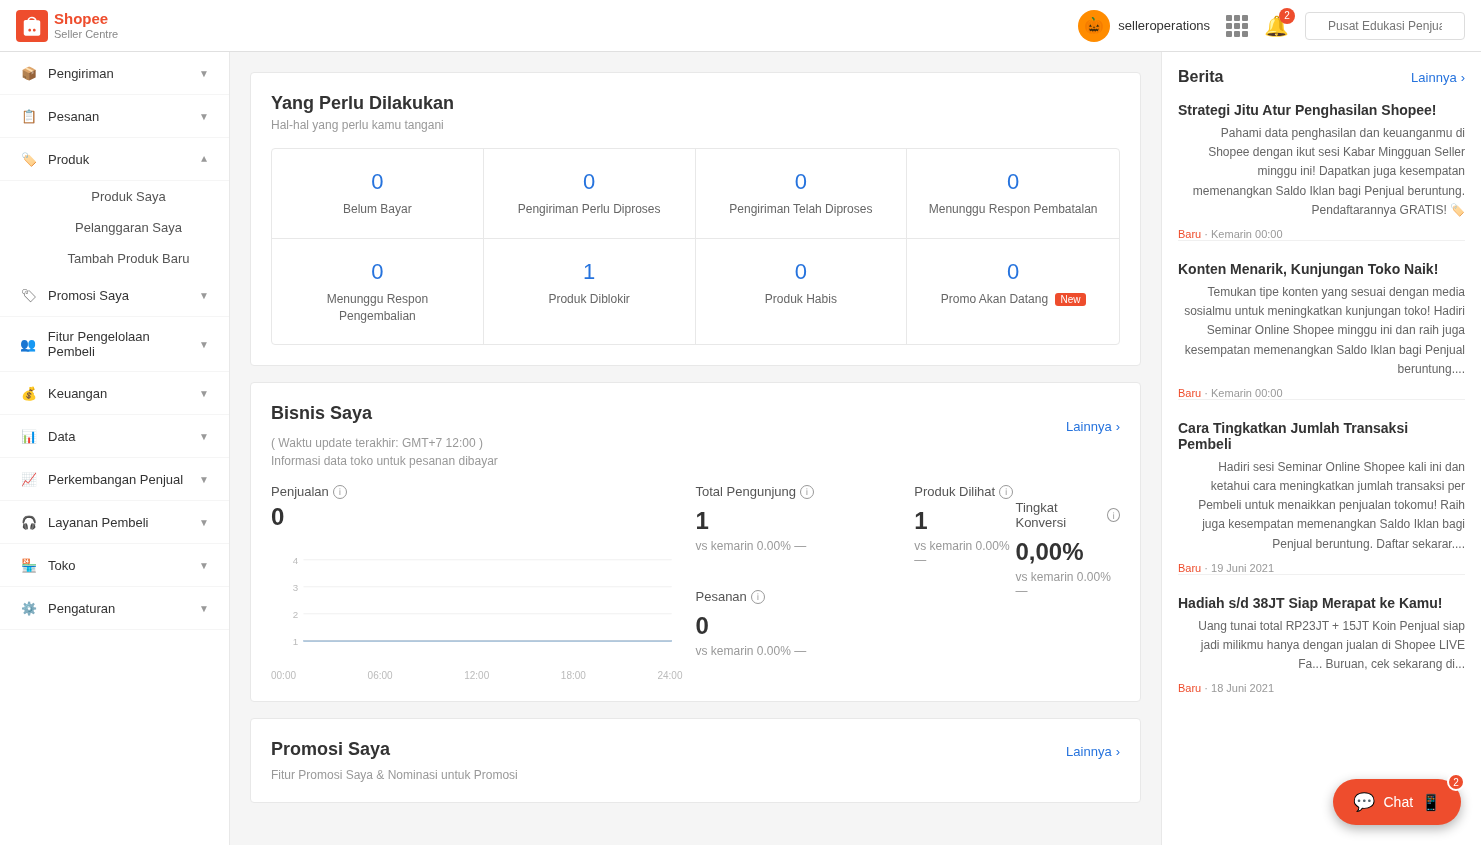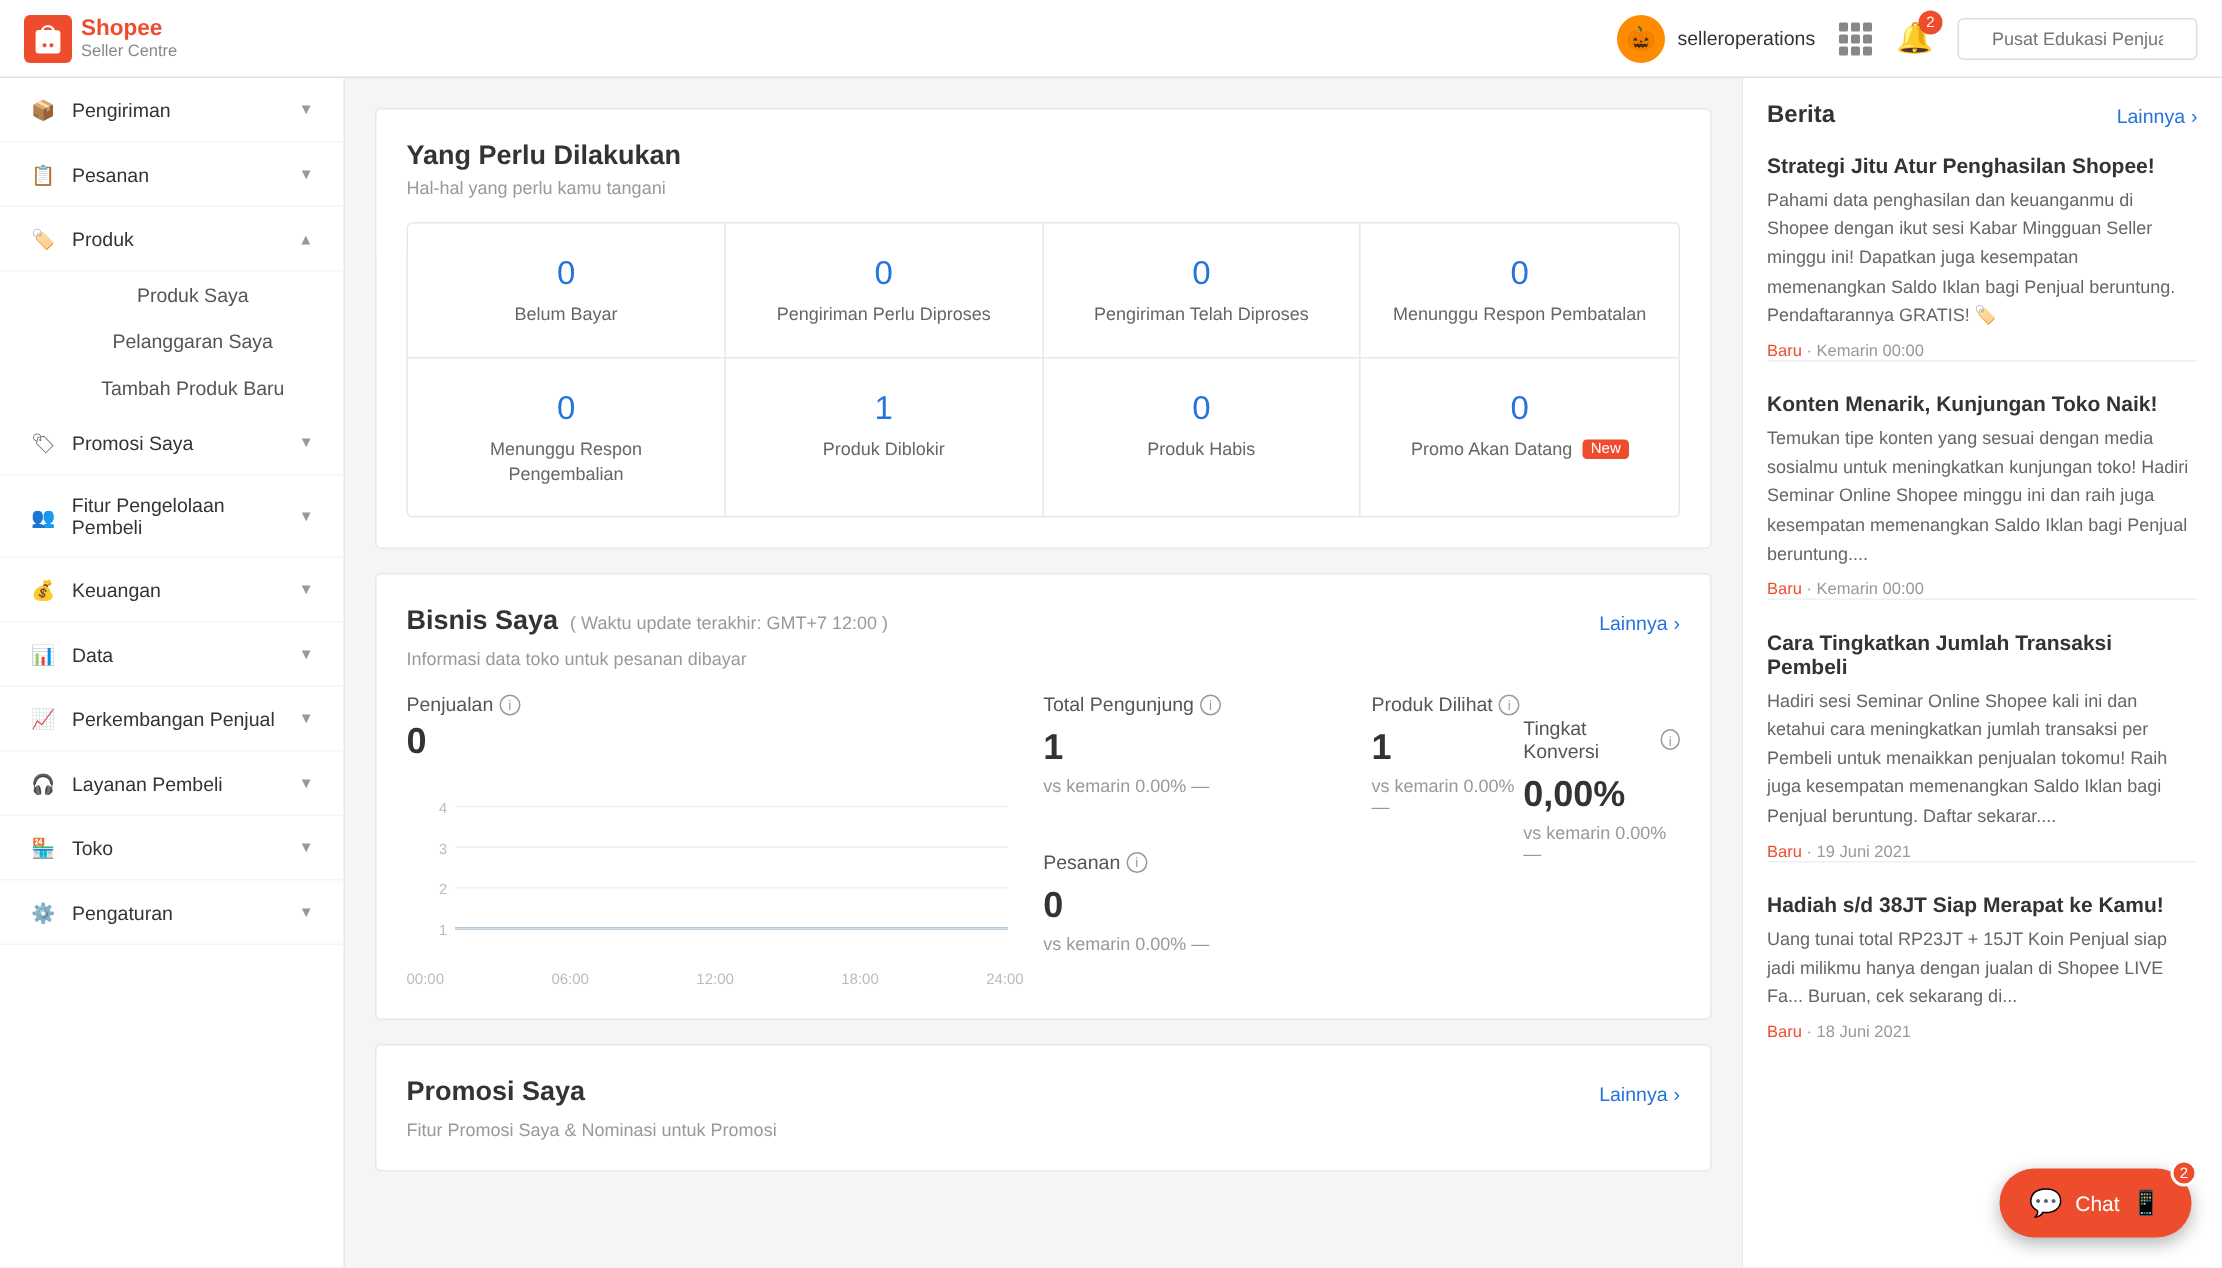--- a/index.html
+++ b/index.html
@@ -47,21 +47,21 @@
     .todo-grid { display: grid; grid-template-columns: repeat(4, 1fr); gap: 0; border: 1px solid #e8e8e8; border-radius: 4px; overflow: hidden; }
     .todo-item { padding: 20px 16px; text-align: center; border-right: 1px solid #e8e8e8; border-bottom: 1px solid #e8e8e8; }
     .todo-item:nth-child(4n) { border-right: none; }
     .todo-item:nth-last-child(-n+4) { border-bottom: none; }
     .todo-number { font-size: 22px; color: #2673dd; font-weight: 500; display: block; margin-bottom: 6px; }
     .todo-label { font-size: 12px; color: #666; line-height: 1.4; }
     .new-badge { background: #ee4d2d; color: white; font-size: 10px; padding: 1px 5px; border-radius: 3px; margin-left: 4px; vertical-align: middle; }
 
     
     .bisnis-header { display: flex; align-items: center; justify-content: space-between; margin-bottom: 4px; }
-    .bisnis-title-group { display: flex; align-items: baseline; gap: 8px; }
+    .bisnis-title-group { display: flex; align-items: baseline; gap: 8px; flex-direction: column; }
     .bisnis-update { font-size: 12px; color: #999; font-weight: 400; }
     .lainnya-link { color: #2673dd; font-size: 13px; cursor: pointer; display: flex; align-items: center; gap: 4px; }
     .chart-area { position: relative; }
     .chart-label { font-size: 13px; color: #555; margin-bottom: 4px; display: flex; align-items: center; gap: 4px; }
     .chart-value { font-size: 24px; font-weight: 600; color: #333; margin-bottom: 4px; }
     .chart-svg { width: 100%; height: 120px; margin-top: 8px; }
     .metric-card { }
     .metric-label { font-size: 13px; color: #555; margin-bottom: 8px; display: flex; align-items: center; gap: 4px; }
     .metric-value { font-size: 24px; font-weight: 600; color: #333; margin-bottom: 4px; }
     .metric-compare { font-size: 12px; color: #999; margin-bottom: 20px; }
@@ -71,21 +71,21 @@
     .promosi-subtitle { font-size: 12px; color: #999; }
 
     
     .right-panel { width: 320px; background: #fff; border-left: 1px solid #e8e8e8; overflow-y: auto; flex-shrink: 0; padding: 16px; }
     .news-header { display: flex; align-items: center; justify-content: space-between; margin-bottom: 16px; }
     .news-title { font-size: 16px; font-weight: 600; }
     .news-lainnya { color: #2673dd; font-size: 13px; cursor: pointer; display: flex; align-items: center; gap: 4px; }
     .news-item { margin-bottom: 20px; border-bottom: 1px solid #f0f0f0; }
     .news-item:last-child { border-bottom: none; }
     .news-item-title { font-size: 14px; font-weight: 600; color: #333; margin-bottom: 6px; cursor: pointer; }
-    .news-item-body { font-size: 12px; color: #666; line-height: 1.6; margin-bottom: 8px; }
+    .news-item-body { font-size: 12px; color: #666; line-height: 1.6; margin-bottom: 8px; text-align: right; }
     .news-meta { font-size: 11px; color: #ee4d2d; }
     .news-meta-gray { color: #999; }
 
     
     .chat-btn {
       position: fixed; bottom: 20px; right: 20px;
       background: #ee4d2d; color: white; border-radius: 24px;
       padding: 12px 20px; display: flex; align-items: center; gap: 8px;
       cursor: pointer; font-size: 14px; font-weight: 500;
       box-shadow: 0 4px 12px rgba(0,0,0,0.3); z-index: 999;

